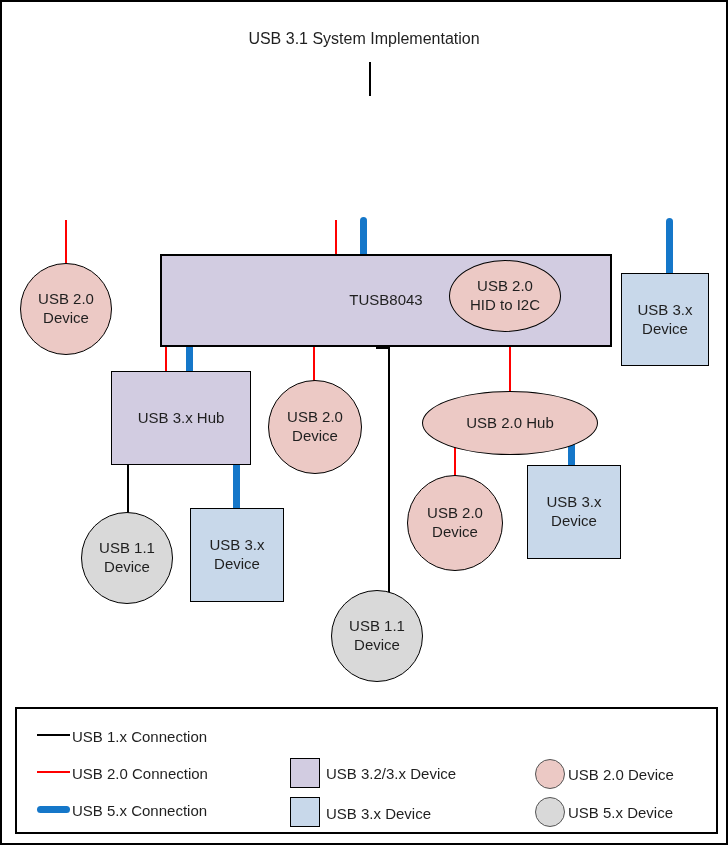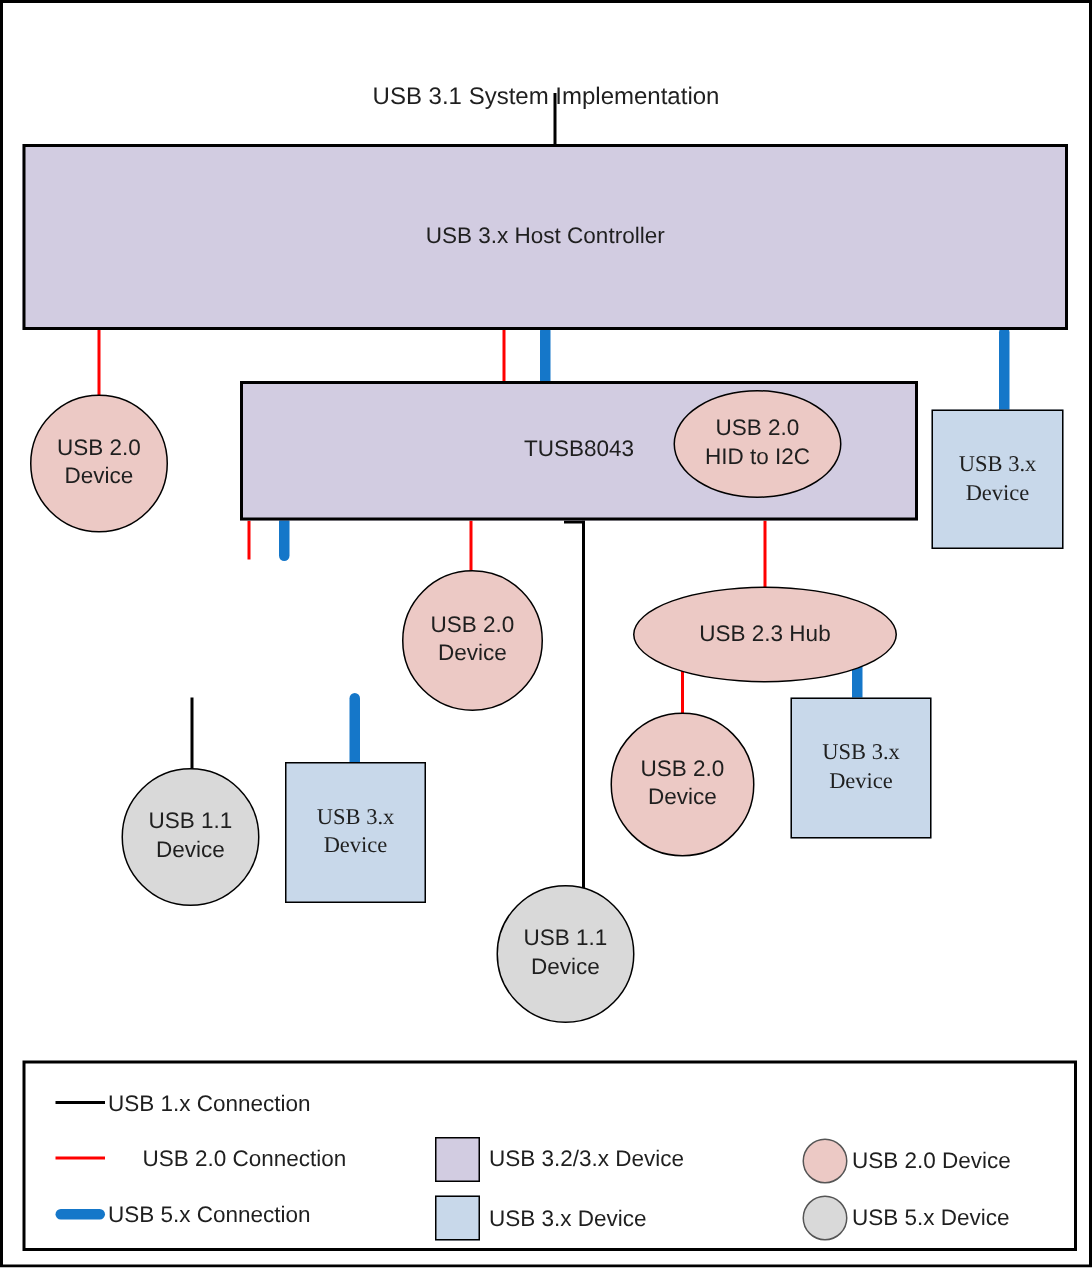--- a/index.html
+++ b/index.html
@@ -16,35 +16,35 @@
   .abs{position:absolute;}
   .node{
     position:absolute;
     display:flex;align-items:center;justify-content:center;
     text-align:center;
     font-size:15px;line-height:1.25;
     white-space:pre-line;
     box-sizing:border-box;
     color:#1f1f1f;
   }
-  .rect{border:1.5px solid #000;font-family:Liberation Serif, serif;}
+  .rect{border:1.5px solid #000;}
   .rect-heavy{border:2px solid #000;}
   .fill-lav{background:var(--device_20_3x,#d2cce1);}
   .fill-blue{background:var(--device_3x,#c8d8ea);}
   .fill-pink{background:var(--device_20,#ecc9c5);}
   .fill-gray{background:var(--device_1x,#d9d9d9);justify-content:center;}
   .circle{border-radius:50%;border:1.5px solid #000;}
   .ellipse{border-radius:50%;border:1.5px solid #000;}
   .line{position:absolute;}
   .line-black{background:var(--usb1_line,#000);}
   .line-red{background:var(--usb2_line,#ff0000);}
   .line-blue{background:var(--usb3_line,#1577c9);border-radius:4px;}
   .title{
     position:absolute;left:0;top:28px;width:100%;
-    text-align:center;font-size:16px;color:#1f1f1f;margin-top:26px;
+    text-align:center;font-size:16px;color:#1f1f1f;
   }
   .legend-box{
     position:absolute;left:13px;top:705px;width:703px;height:127px;
     box-sizing:border-box;border:2px solid #000;background:#fff;
   }
   .legend-text{
     position:absolute;font-size:15px;color:#1f1f1f;
     transform:translateY(-50%);white-space:nowrap;
   }
   .legend-swatch-line{position:absolute;left:20px;width:33px;}
@@ -70,38 +70,38 @@
   <div class="line line-red" style="left:507px;top:345px;width:2px;height:46px;"></div>
   <div class="line line-black" style="left:374px;top:345px;width:14px;height:2px;"></div>
   <div class="line line-black" style="left:386px;top:345px;width:2px;height:245px;"></div>
 
   <div class="line line-black" style="left:125px;top:463px;width:2px;height:49px;"></div>
   <div class="line line-blue" style="left:231px;top:460px;width:7px;height:50px;"></div>
 
   <div class="line line-red" style="left:452px;top:444px;width:2px;height:31px;"></div>
   <div class="line line-blue" style="left:566px;top:438px;width:7px;height:29px;"></div>
 
-  <div class="node rect-heavy fill-lav" style="left:13px;top:94px;width:697px;height:124px;"><span>USB 3.x Host Controller</span></div>
 
   <div class="node rect-heavy fill-lav" style="left:142px;top:252px;width:452px;height:93px;margin-left:16px;"><span>TUSB8043</span></div>
 
   <div class="node ellipse fill-pink" style="left:447px;top:258px;width:112px;height:72px;"><span>USB 2.0
 HID to I2C</span></div>
 
   <div class="node circle fill-pink" style="left:18px;top:261px;width:92px;height:92px;"><span>USB 2.0
 Device</span></div>
 
   <div class="node rect fill-blue" style="left:619px;top:271px;width:88px;height:93px;"><span>USB 3.x
 Device</span></div>
 
+  <div class="node rect fill-lav" style="left:109px;top:369px;width:140px;height:94px;"><span>USB 3.x Hub</span></div>
 
   <div class="node circle fill-pink" style="left:266px;top:378px;width:94px;height:94px;"><span>USB 2.0
 Device</span></div>
 
-  <div class="node ellipse fill-pink" style="left:420px;top:389px;width:176px;height:64px;"><span>USB 2.3 Hub</span></div>
+  <div class="node ellipse fill-pink" style="left:420px;top:389px;width:176px;height:64px;"><span>USB 2.0 Hub</span></div>
 
   <div class="node circle fill-gray" style="left:79px;top:510px;width:92px;height:92px;"><span>USB 1.1
 Device</span></div>
 
   <div class="node rect fill-blue" style="left:188px;top:506px;width:94px;height:94px;"><span>USB 3.x
 Device</span></div>
 
   <div class="node circle fill-pink" style="left:405px;top:473px;width:96px;height:96px;"><span>USB 2.0
 Device</span></div>
 
@@ -110,21 +110,21 @@
 
   <div class="node circle fill-gray" style="left:329px;top:588px;width:92px;height:92px;"><span>USB 1.1
 Device</span></div>
 
   <div class="legend-box">
 
     <div class="legend-swatch-line line-black" style="top:25px;height:2px;"></div>
     <div class="legend-text" style="left:55px;top:27px;">USB 1.x Connection</div>
 
     <div class="legend-swatch-line line-red" style="top:62px;height:2px;"></div>
-    <div class="legend-text" style="left:55px;top:64px;margin-left:23px;">USB 2.0 Connection</div>
+    <div class="legend-text" style="left:55px;top:64px;">USB 2.0 Connection</div>
 
     <div class="legend-swatch-line line-blue" style="top:97px;height:7px;"></div>
     <div class="legend-text" style="left:55px;top:101px;">USB 5.x Connection</div>
 
     <div class="legend-square fill-lav" style="top:49px;"></div>
     <div class="legend-text" style="left:309px;top:64px;">USB 3.2/3.x Device</div>
 
     <div class="legend-square fill-blue" style="top:88px;"></div>
     <div class="legend-text" style="left:309px;top:104px;">USB 3.x Device</div>
 

